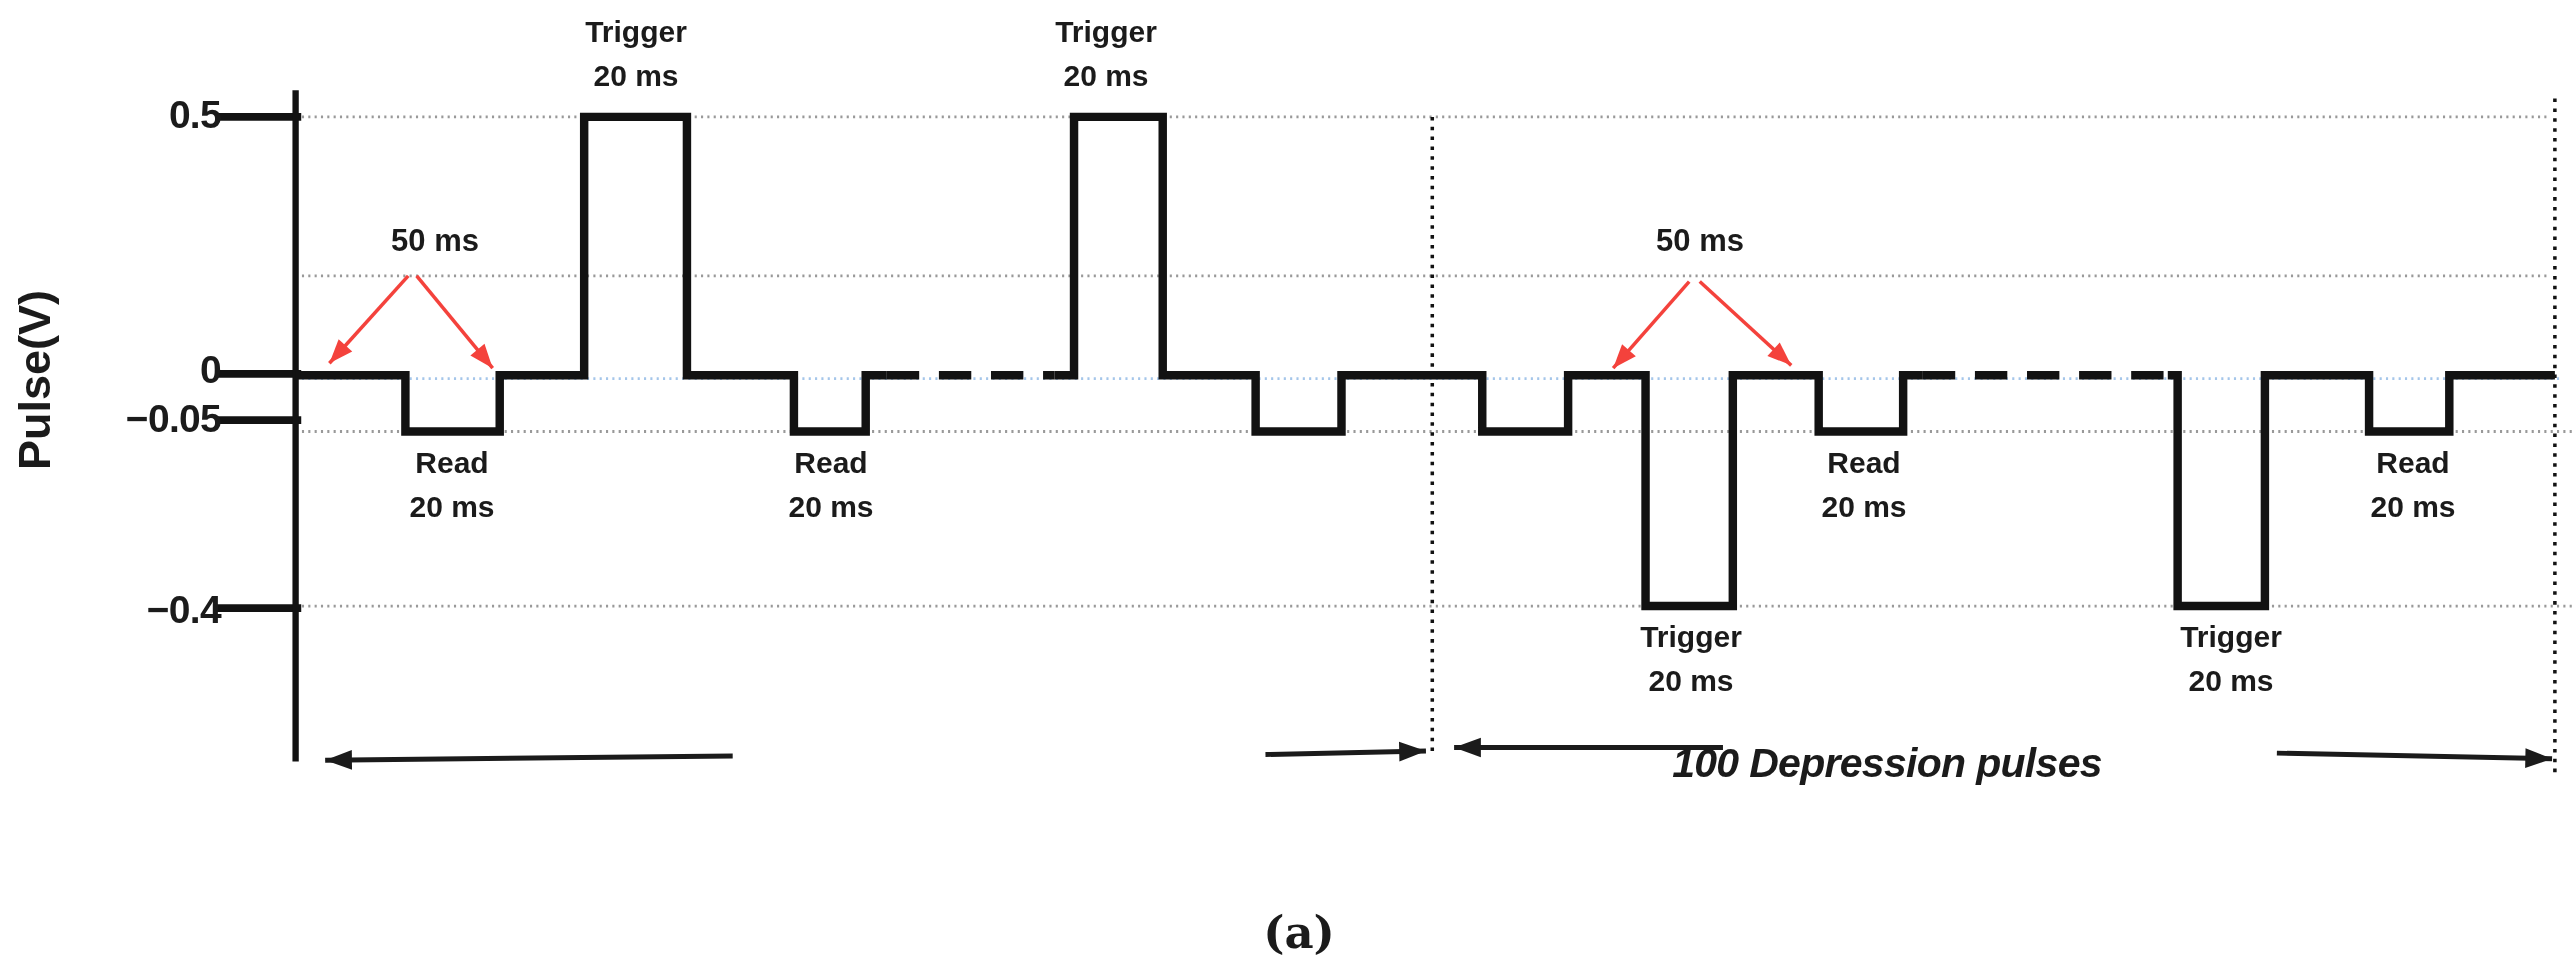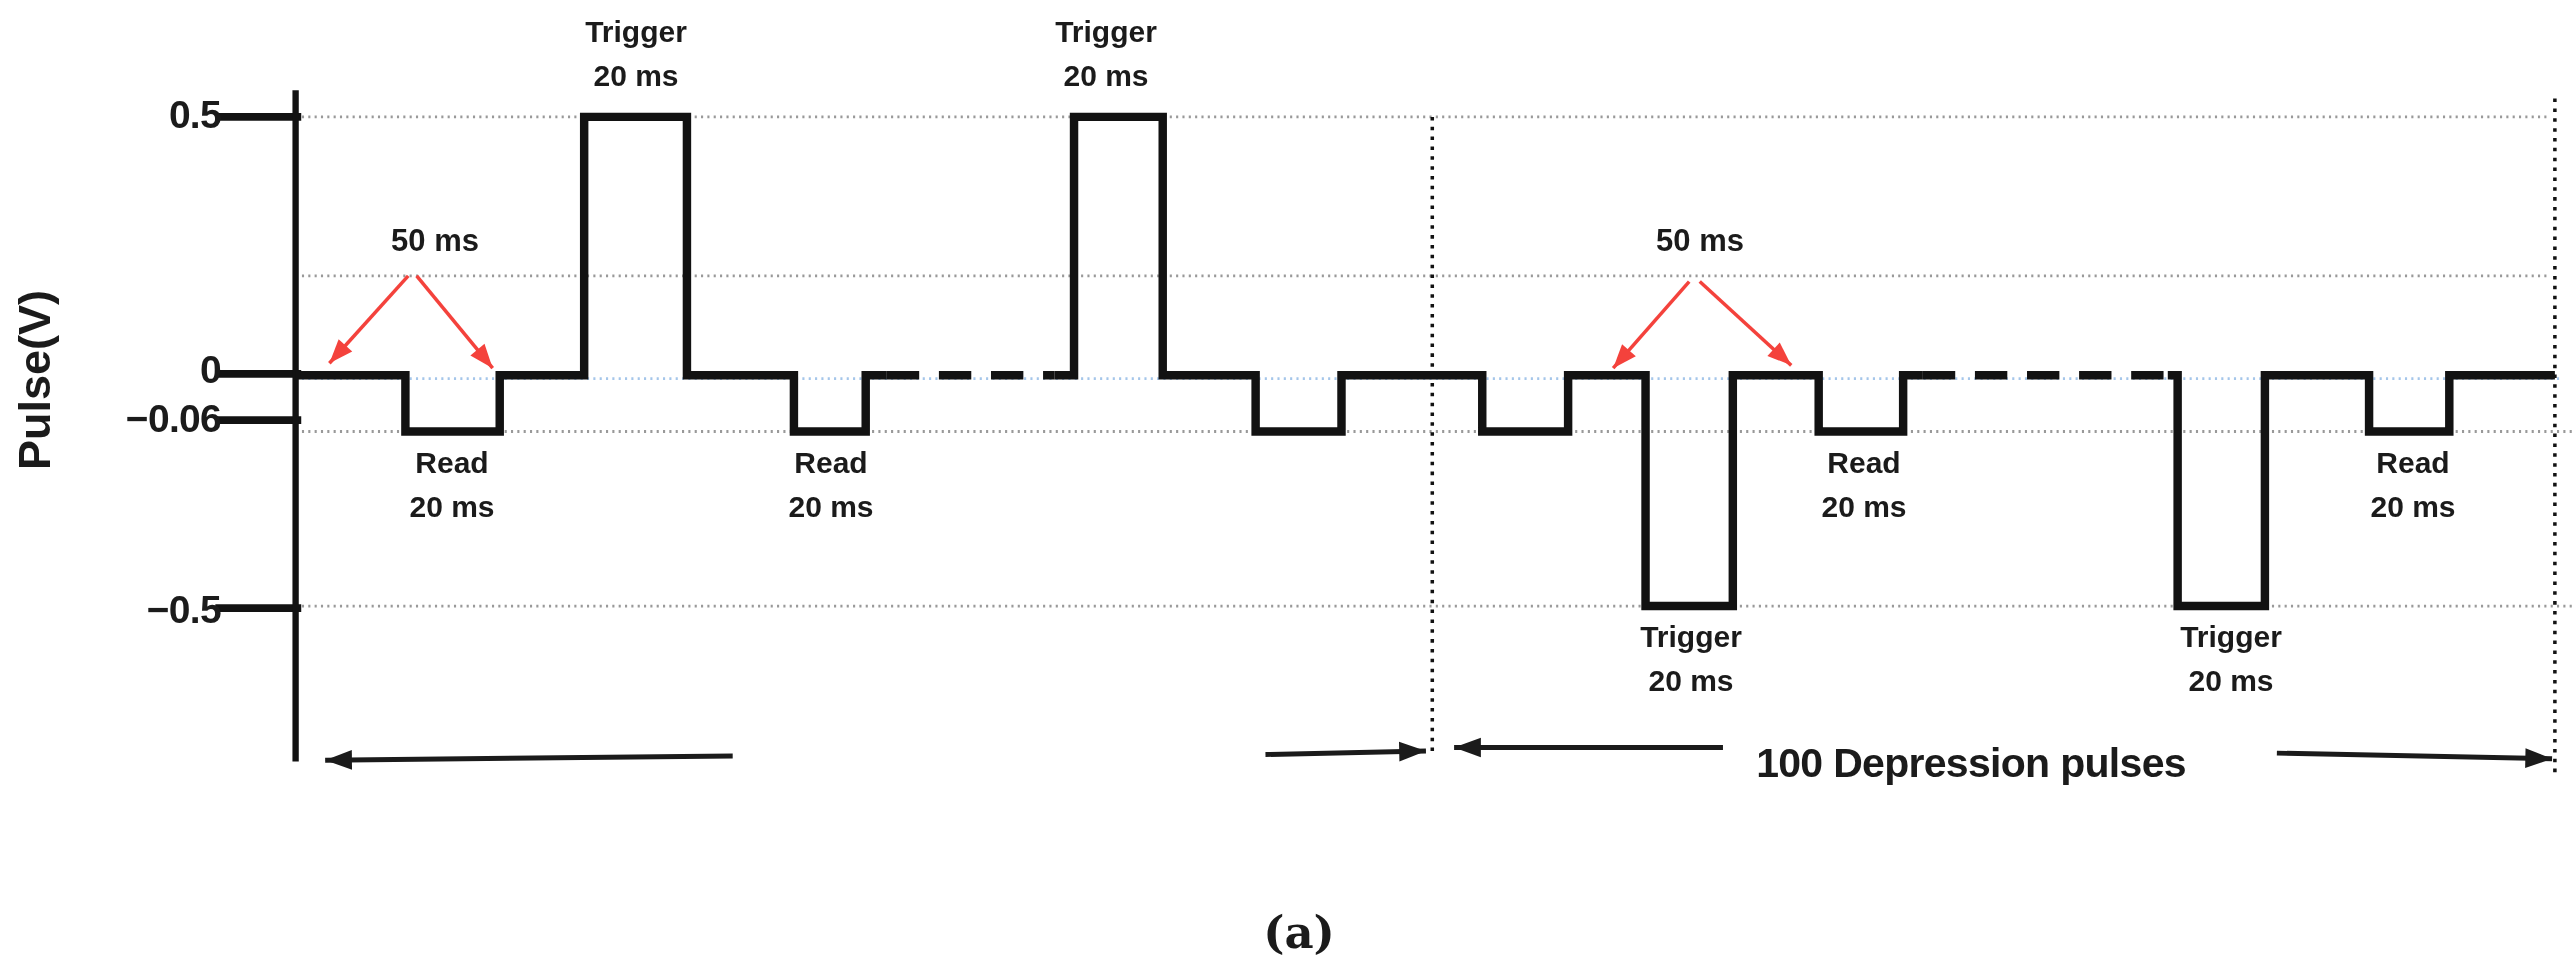--- a/index.html
+++ b/index.html
@@ -52,22 +52,22 @@
       <line x1="2448" y1="1062" x2="2066" y2="1062" stroke="#1b1b1b" stroke-width="7"></line>
       <polygon points="2066,1062 2104,1076 2104,1048" fill="#1b1b1b"></polygon>
       <line x1="3235" y1="1070" x2="3626" y2="1078" stroke="#1b1b1b" stroke-width="7"></line>
       <polygon points="3626,1078 3588.2943364772764,1063.2255985464333 3587.7215663274674,1091.2197396183699" fill="#1b1b1b"></polygon>
     </svg>
 
   <div class="lbl ylab" style="left:35px;top:380px;">Pulse(V)</div>
 
   <div class="lbl tick" style="left:221px;top:115px;">0.5</div>
   <div class="lbl tick" style="left:221px;top:370px;">0</div>
-  <div class="lbl tick" style="left:221px;top:419px;">−0.06</div>
-  <div class="lbl tick" style="left:221px;top:610px;">−0.5</div>
+  <div class="lbl tick" style="left:221px;top:419px;">−0.05</div>
+  <div class="lbl tick" style="left:221px;top:610px;">−0.4</div>
 
   <div class="lbl t2" style="left:636px;top:10px;">
     <div>Trigger</div>
     <div>20 ms</div>
   </div>
   <div class="lbl t2" style="left:1106px;top:10px;">
     <div>Trigger</div>
     <div>20 ms</div>
   </div>
   <div class="lbl t2" style="left:1691px;top:615px;">
@@ -92,17 +92,17 @@
     <div>20 ms</div>
   </div>
   <div class="lbl t2" style="left:2413px;top:441px;">
     <div>Read</div>
     <div>20 ms</div>
   </div>
 
   <div class="lbl one" style="left:435px;top:241px;">50 ms</div>
   <div class="lbl one" style="left:1700px;top:241px;">50 ms</div>
 
-  <div class="lbl range" style="left:1971px;top:763px;">100 Depression pulses</div>
+  <div class="lbl range" style="left:1887px;top:763px;font-style:italic;">100 Depression pulses</div>
 
   <div class="lbl cap" style="left:1299px;top:932px;">(a)</div>
 </div>
 
 
 </body></html>

